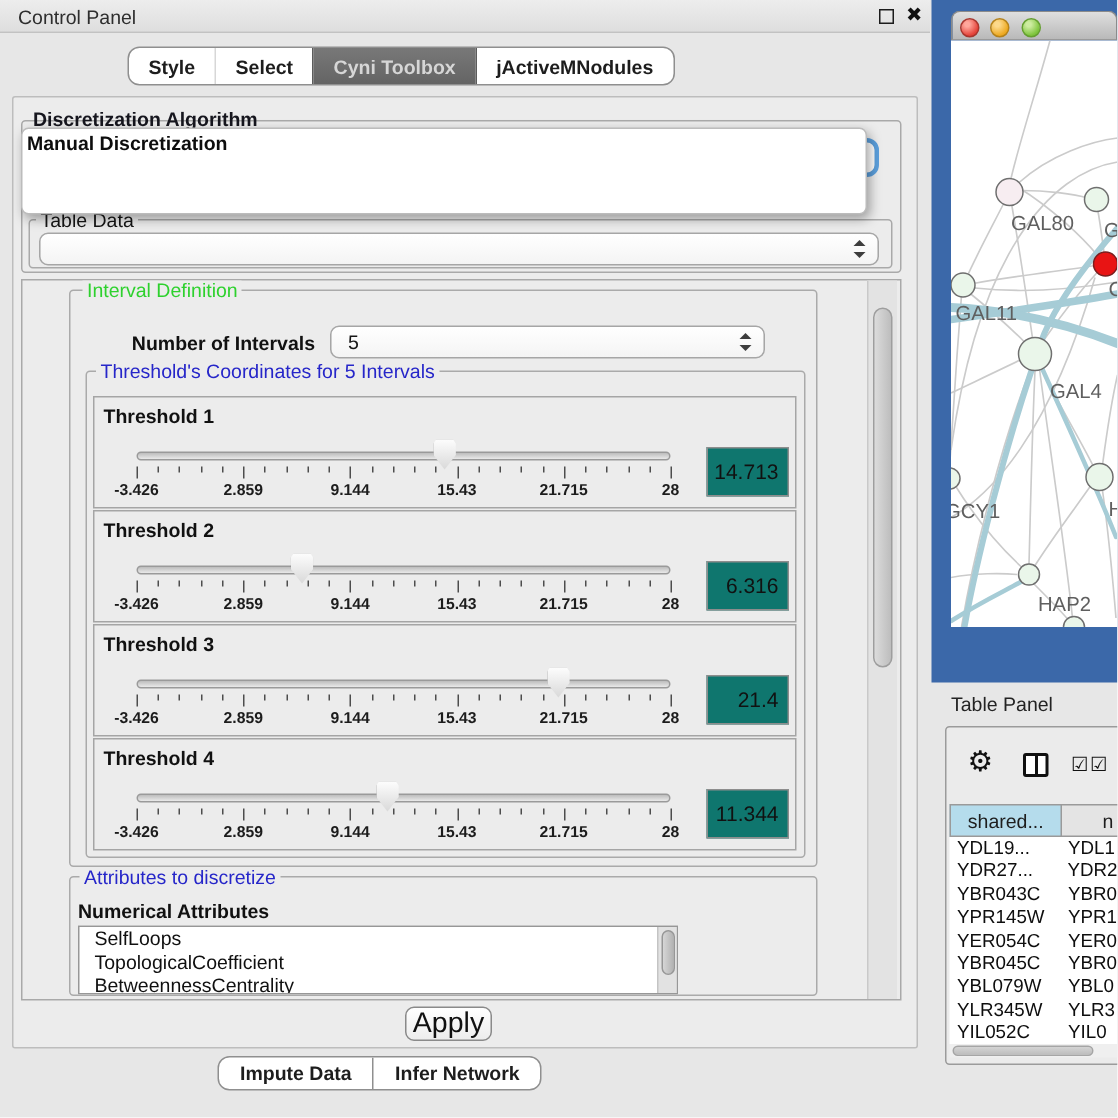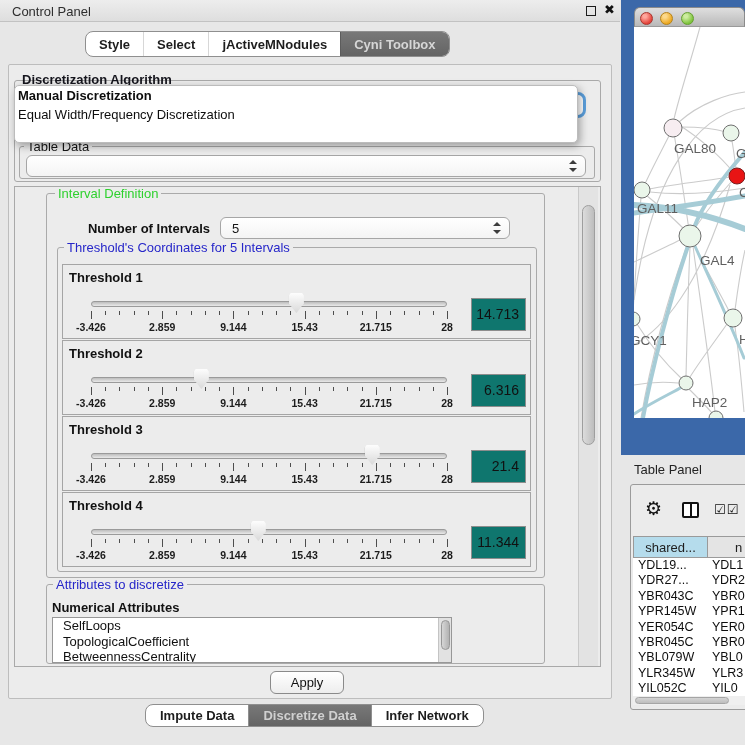--- a/index.html
+++ b/index.html
@@ -82,23 +82,23 @@
   .attr-group { position:absolute; left:46px; top:584px; width:499px; height:80px;
     border:1px solid #aaaaaa; border-radius:3px; }
   .attr-subtitle { position:absolute; left:52px; top:600px; font-size:13px; font-weight:bold; color:#111; }
   .attr-list { position:absolute; left:52px; top:617px; width:400px; height:46px; background:#fff;
     border:1px solid #979797; overflow:hidden; }
   .attr-list .item { height:15.5px; line-height:15.5px; padding-left:10px; font-size:13px; color:#101010; }
   .attr-sb { position:absolute; left:438px; top:618px; width:13px; height:44px; background:#e2e2e2; border-left:1px solid #c4c4c4; }
   .attr-sb .thumb { position:absolute; left:1.5px; top:2px; width:9px; height:30px; border-radius:5px;
     background:linear-gradient(90deg,#d6d6d6,#b2b2b2); border:1px solid #979797; }
 
-  .apply-btn { position:absolute; left:270px; top:671px; width:74px; height:23px;
+  .apply-btn { position:absolute; left:270px; top:671px; width:58px; height:23px;
     background:linear-gradient(#ffffff,#ededed); border:1px solid #8a8a8a; border-radius:6px;
-    font-size:13px; color:#111; font-family:inherit; }
+    font-size:19px; color:#111; font-family:inherit; }
 
   .bottom-tabs { position:absolute; left:145px; top:704px; height:23px; display:flex;
     background:#fff; border:1px solid #8f8f8f; border-radius:8px; overflow:hidden; }
   .bottom-tabs .tab { display:flex; align-items:center; padding:0 14px; font-size:13px; font-weight:600; color:#1d1d1d;
     border-left:1px solid #8f8f8f; white-space:nowrap; }
   .bottom-tabs .tab:first-child { border-left:none;align-items:center; }
   .bottom-tabs .tab.sel { background:linear-gradient(#787878,#646464); color:#d0d0d0; }
 
   
   .blue-region { position:absolute; left:621px; top:0; width:124px; height:455px; background:#3b68a9; }
@@ -141,46 +141,45 @@
     <span class="close-btn">✖</span>
   </div>
 
   <div class="top-tabs" id="topTabs">
       <div class="tab">
         <span>Style</span>
       </div>
       <div class="tab">
         <span>Select</span>
       </div>
+      <div class="tab sel">
+        <span>Cyni Toolbox</span>
+      </div>
       <div class="tab">
         <span>jActiveMNodules</span>
-      </div>
-      <div class="tab sel">
-        <span>Cyni Toolbox</span>
       </div>
     </div>
 
   <div class="outer-panel"></div>
 
   <div class="algo-section"></div>
   <span class="clipped-title">Discretization Algorithm</span>
   <span class="focus-sliver"></span>
 
   <div class="tabledata-group"></div>
   <span class="group-label lbl-black" style="left:24px; top:140px;">Table Data</span>
   <div class="combo" style="left:26px; top:155px; width:560px; height:22px;">
     <span class="stepper">
         <i class="up"></i>
         <i class="dn"></i>
       </span>
   </div>
 
   <div class="popup">
     <div class="opt bold">Manual Discretization</div>
-    <div class="opt">Equal Width/Frequency Discretization</div>
   </div>
 
   <div class="big-panel"></div>
   <div class="panel-sb">
       <div class="thumb"></div>
     </div>
 
   <div class="interval-group"></div>
   <span class="group-label lbl-green" style="left:55px; top:187px;">Interval Definition</span>
 
@@ -376,23 +375,20 @@
     </div>
   <div class="attr-sb">
       <div class="thumb"></div>
     </div>
 
   <button class="apply-btn">Apply</button>
 
   <div class="bottom-tabs" id="bottomTabs">
       <div class="tab">
         <span>Impute Data</span>
-      </div>
-      <div class="tab sel">
-        <span>Discretize Data</span>
       </div>
       <div class="tab">
         <span>Infer Network</span>
       </div>
     </div>
 
   <div class="blue-region"></div>
   <div class="net-window">
     <div class="net-titlebar">
       <span class="tl red"></span>

